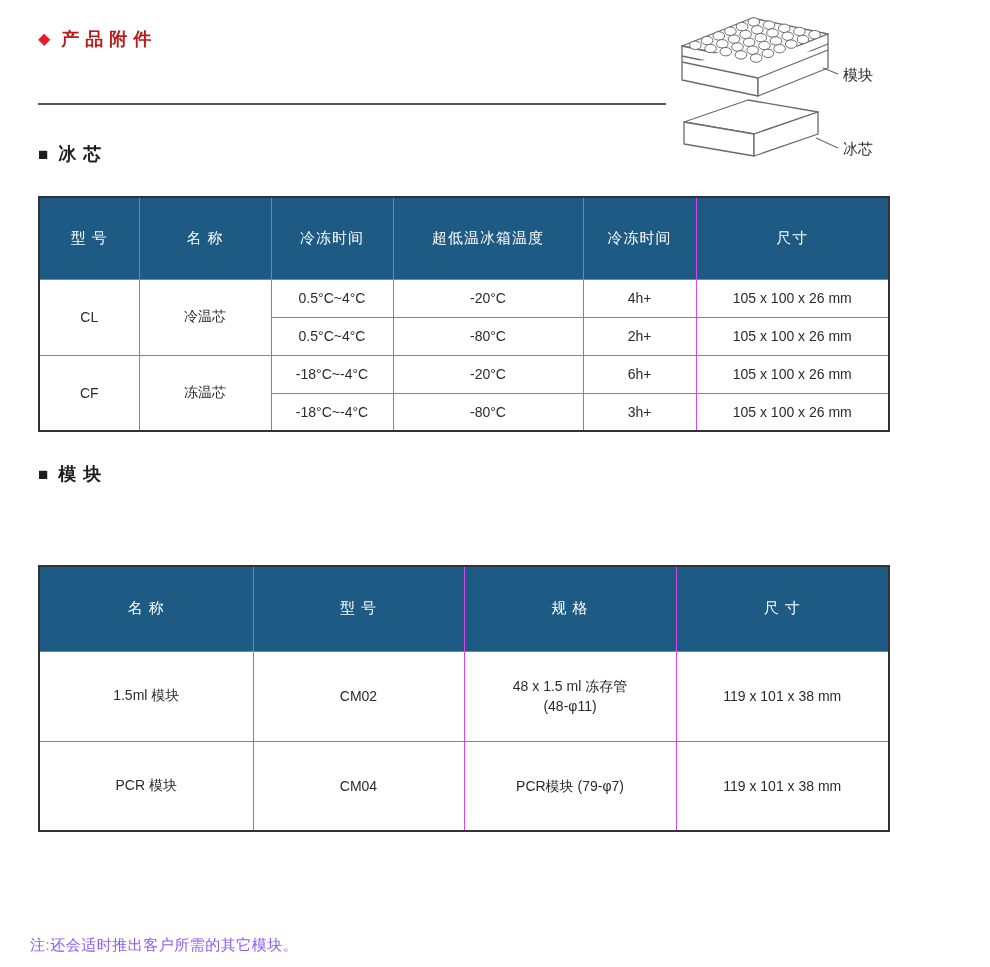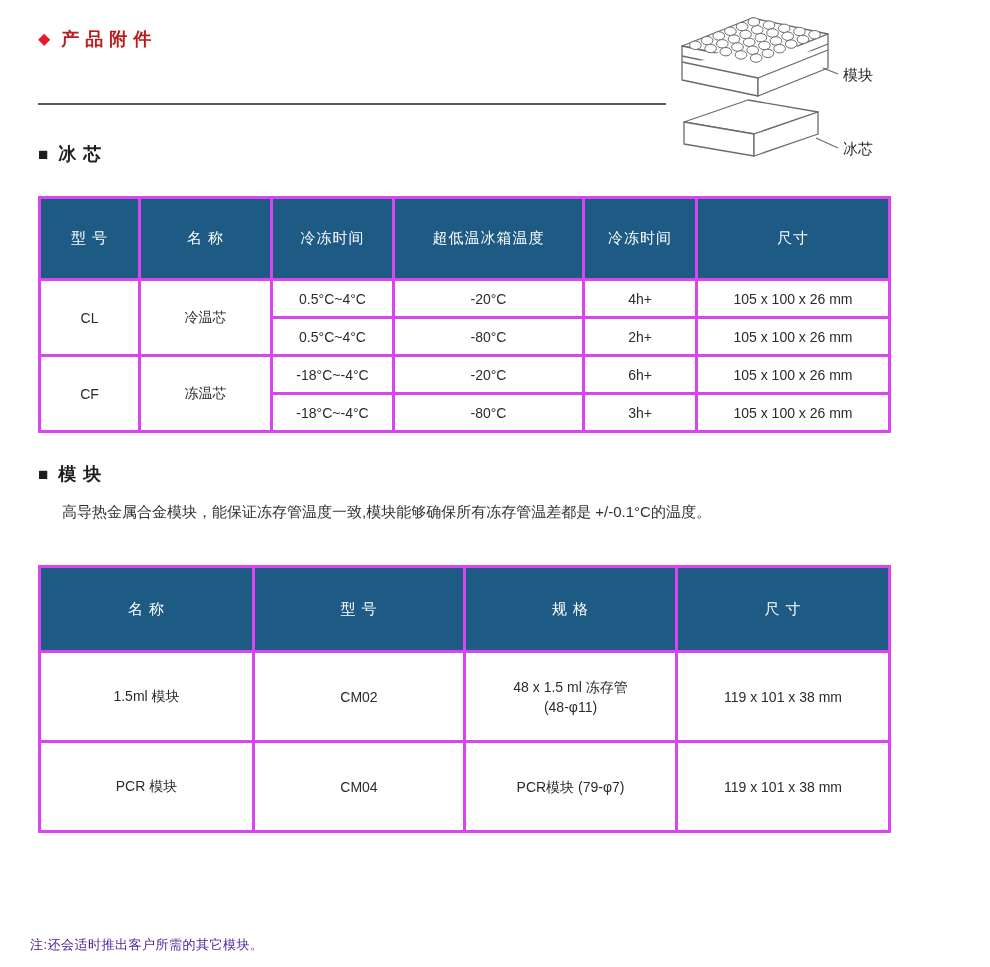--- a/index.html
+++ b/index.html
@@ -51,32 +51,32 @@
   #ice-heading { top: 142px; }
   #module-heading { top: 462px; }
 
   
   .module-desc {
     position: absolute; left: 62px; top: 498px; width: 900px;
     font-size: 15px; line-height: 27px; color: #333333;
   }
   .footnote {
     position: absolute; left: 30px; top: 936px;
-    font-size: 13px; color: #4c1d95; letter-spacing: 0.5px;
+    font-size: 15px; color: #8b5cf6; letter-spacing: 0.5px;
   }
 
   
   table {
     border-collapse: collapse; table-layout: fixed; width: 850px;
     position: absolute; left: 38px;
     font-size: 14px; color: #2b2b2b;
   }
   #ice-table { top: 196px; }
   #module-table { top: 565px; }
-  th, td { border: 3px solid #d946ef; text-align: center; vertical-align: middle; padding: 0 4px; }
+  th, td { border: 1px solid #d946ef; text-align: center; vertical-align: middle; padding: 0 4px; }
   table { border: 2px solid #333333; }
   thead th {
     background: #1d5a84; color: #ffffff; font-weight: normal;
     font-size: 15px; letter-spacing: 1px;
   }
   #ice-table thead th { height: 82px; }
   #ice-table tbody td { height: 38px; margin-left: 12px; }
   #module-table thead th { height: 85px; }
   #module-table tbody td { height: 90px; }
   .spec-line { display: block; line-height: 20px; }
@@ -200,21 +200,20 @@
     </tr>
   </tbody>
 </table>
 
 <div id="module-heading" class="section-heading">
   <span class="square">■</span>
   <span>模 块</span>
 </div>
 
 <div class="module-desc">
-  <div>高导热金属合金模块，能保证冻存管温度一致,模块能够确保所有冻存管温差都是 +/-0.1°C的温度。</div>
 </div>
 
 <table id="module-table">
   <colgroup>
     <col style="width:214px">
       <col style="width:211px">
       <col style="width:212px">
       <col style="width:213px">
   </colgroup>
   <thead>

